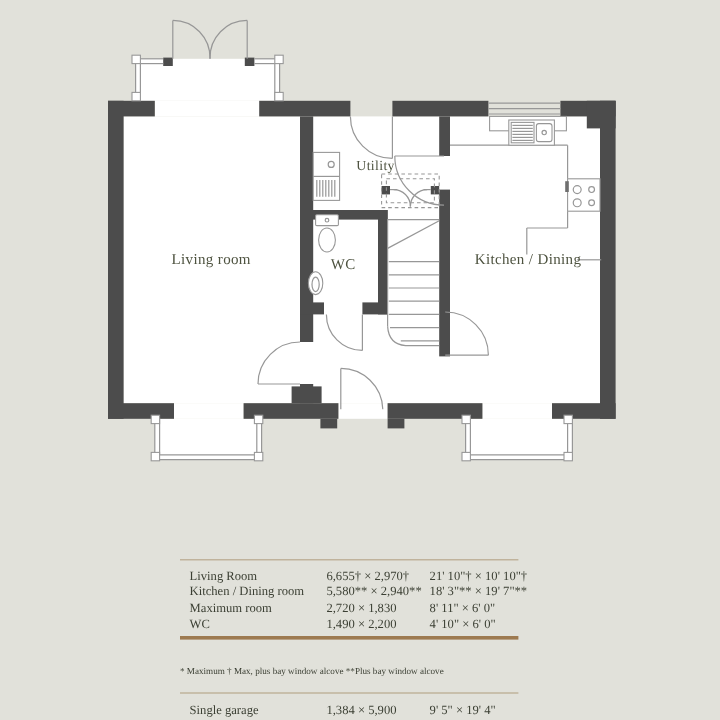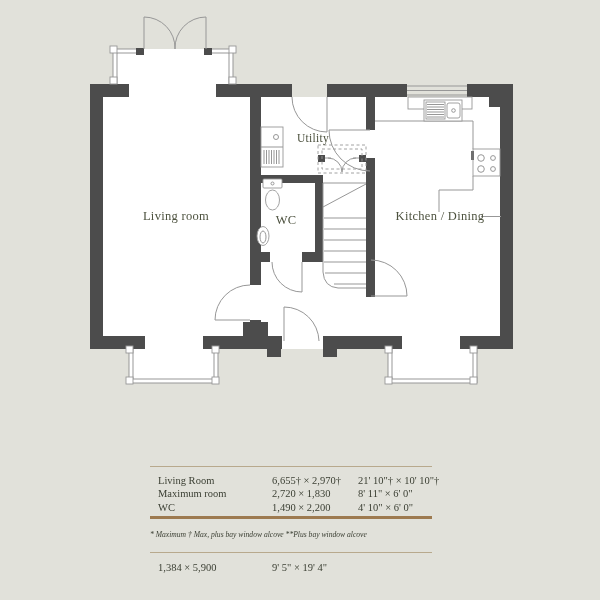--- a/index.html
+++ b/index.html
@@ -19,21 +19,21 @@
   .tick{fill:#6f6f6f;}
   .room-label{fill:var(--label);font-size:12.5px;letter-spacing:0.3px;}
   .room-label.small{font-size:11.5px;}
   
   .dim-table{position:absolute;left:150px;top:466px;width:282px;color:var(--tabletext);}
   .rule-thin{border:0;border-top:1px solid var(--rulethin);margin:0;height:0;}
   .rule-thick{height:3px;background:var(--rulethick);margin-top:2px;}
   .dim-rows{margin-top:7px;}
   .dim-row{display:grid;grid-template-columns:114px 86px 1fr;height:13.4px;
            font-size:10.5px;line-height:13.4px;padding-left:8px;white-space:nowrap;}
-  .footnote{margin-top:11px;font-size:7.6px;line-height:9px;white-space:nowrap;font-style:italic;}
+  .footnote{margin-top:22px;font-size:7.6px;line-height:9px;white-space:nowrap;}
   .rule2{margin-top:13px;}
   .garage-row{margin-top:8px;}
 </style>
 </head>
 <body>
 
 <div class="stage">
 
   <svg width="600" height="452" viewBox="0 0 600 452">
 
@@ -249,32 +249,38 @@
 
   <div class="dim-table">
     <hr class="rule-thin">
     <div class="dim-rows">
       <div class="dim-row">
         <span>Living Room</span>
         <span>6,655† × 2,970†</span>
         <span>21' 10"† × 10' 10"†</span>
       </div>
       <div class="dim-row">
+        <span>Kitchen / Dining room</span>
+        <span>5,580** × 2,940**</span>
+        <span>18' 3"** × 19' 7"**</span>
+      </div>
+      <div class="dim-row">
         <span>Maximum room</span>
         <span>2,720 × 1,830</span>
         <span>8' 11" × 6' 0"</span>
       </div>
       <div class="dim-row">
         <span>WC</span>
         <span>1,490 × 2,200</span>
         <span>4' 10" × 6' 0"</span>
       </div>
     </div>
     <div class="rule-thick"></div>
     <div class="footnote">* Maximum  † Max, plus bay window alcove **Plus bay window alcove</div>
     <hr class="rule-thin rule2">
     <div class="dim-row garage-row">
+      <span>Single garage</span>
       <span>1,384 × 5,900</span>
       <span>9' 5" × 19' 4"</span>
     </div>
   </div>
 
 </div>
 
 </body></html>

